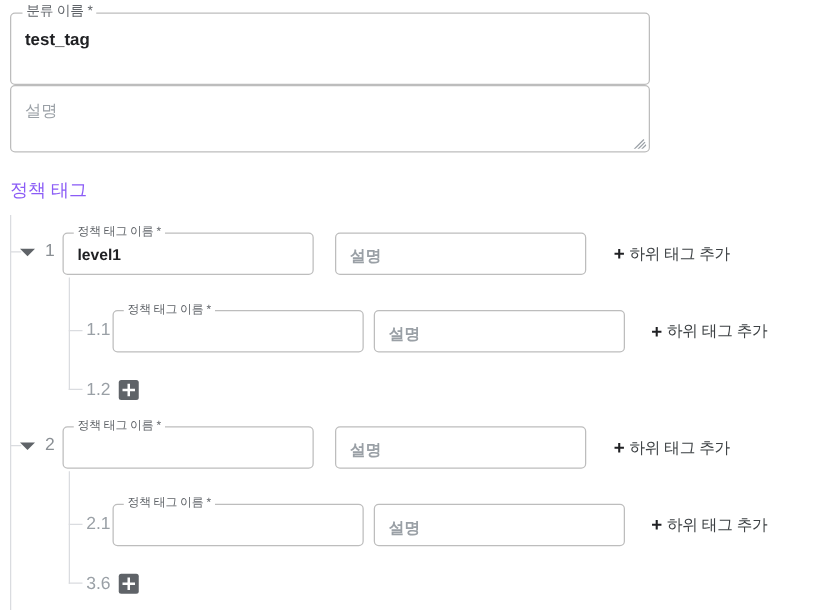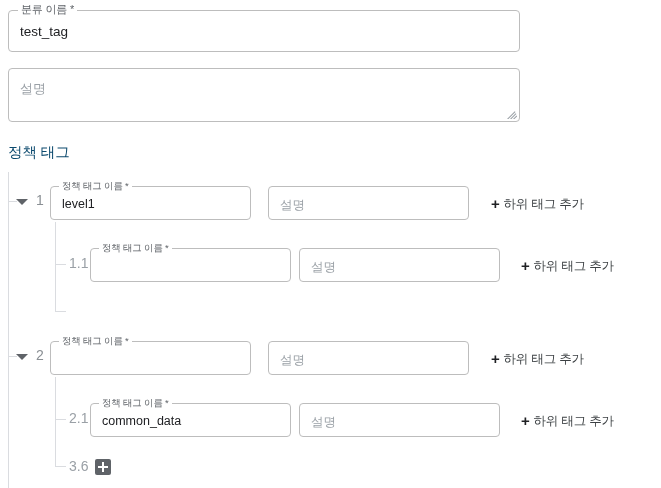--- a/index.html
+++ b/index.html
@@ -31,25 +31,26 @@
     letter-spacing: -0.2px;
   }
   .mdc-field .notch.big { font-size: 11px; line-height: 13px; top: -8px; }
   .mdc-field .value {
     position: absolute;
     left: 11px; right: 10px;
     color: #202124;
     font-size: 12.5px;
     white-space: nowrap;
     overflow: hidden;
+    font-weight: bold;
   }
   .mdc-field .value.ph { color: #9aa0a6; }
 
   
-  #field-name { left: 8px; top: 10px; width: 512px; height: 42px; }
+  #field-name { left: 8px; top: 10px; width: 512px; height: 58px; }
   #field-name .notch { left: 9px; }
   #field-name .value { top: 13px; font-size: 13.5px; }
 
   
   #field-desc {
     position: absolute; left: 8px; top: 68px; width: 512px; height: 54px;
     border: 1px solid #bdbdbd; border-radius: 4px; background: #fff;
   }
   #field-desc .value {
     position: absolute; left: 11px; top: 11px;
@@ -63,21 +64,21 @@
     position: absolute; display: block; background: #9aa0a6; height: 1px; width: 14px;
     transform-origin: 0 0; transform: rotate(-45deg);
   }
   #field-desc .grip i.a { left: 1px; top: 11px; width: 11px; }
   #field-desc .grip i.b { left: 4px; top: 11px; width: 8px; }
   #field-desc .grip i.c { left: 7px; top: 11px; width: 5px; }
 
   
   #section-title {
     position: absolute; left: 8px; top: 143px;
-    font-size: 14.5px; color: #0c4a6e; letter-spacing: -0.1px;
+    font-size: 14.5px; color: #8b5cf6; letter-spacing: -0.1px;
   }
 
   
   .vline { position: absolute; width: 1px; background: #dadce0; }
   .hline { position: absolute; height: 1px; background: #dadce0; }
 
   
   .row { position: absolute; left: 0; width: 661px; height: 46px; }
 
   .caret {
@@ -175,20 +176,24 @@
 
     <div class="mdc-field" style="left:299px; top:7px; width:201px; height:34px;">
       <span class="value ph" style="top:10px;">설명</span>
     </div>
 
     <div class="addbtn" style="left:521px; top:16px;">
       <span class="plus">+</span><span>하위 태그 추가</span>
     </div>
   </div>
 
+  <div class="row" style="top:298px;">
+    <div class="idx" style="left:69px; top:5px;">1.2</div>
+    <div class="sqbtn" style="left:95px; top:6px;"></div>
+  </div>
 
   <div class="row" style="top:333px;">
     <div class="caret" style="left:15px; top:16px;"></div>
     <div class="idx lvl1" style="left:36px; top:14px;">2</div>
 
     <div class="mdc-field" style="left:50px; top:8px; width:201px; height:34px;">
       <span class="notch" style="left:8px;">정책 태그 이름 *</span>
     </div>
 
     <div class="mdc-field" style="left:268px; top:8px; width:201px; height:34px;">
@@ -198,21 +203,20 @@
     <div class="addbtn" style="left:491px; top:17px;">
       <span class="plus">+</span><span>하위 태그 추가</span>
     </div>
   </div>
 
   <div class="row" style="top:396px;">
     <div class="idx" style="left:69px; top:14px;text-align:center;">2.1</div>
 
     <div class="mdc-field" style="left:90px; top:7px; width:201px; height:34px;">
       <span class="notch" style="left:8px;">정책 태그 이름 *</span>
-      <span class="value" style="top:10px;">common_data</span>
     </div>
 
     <div class="mdc-field" style="left:299px; top:7px; width:201px; height:34px;">
       <span class="value ph" style="top:10px;">설명</span>
     </div>
 
     <div class="addbtn" style="left:521px; top:16px;">
       <span class="plus">+</span><span>하위 태그 추가</span>
     </div>
   </div>

